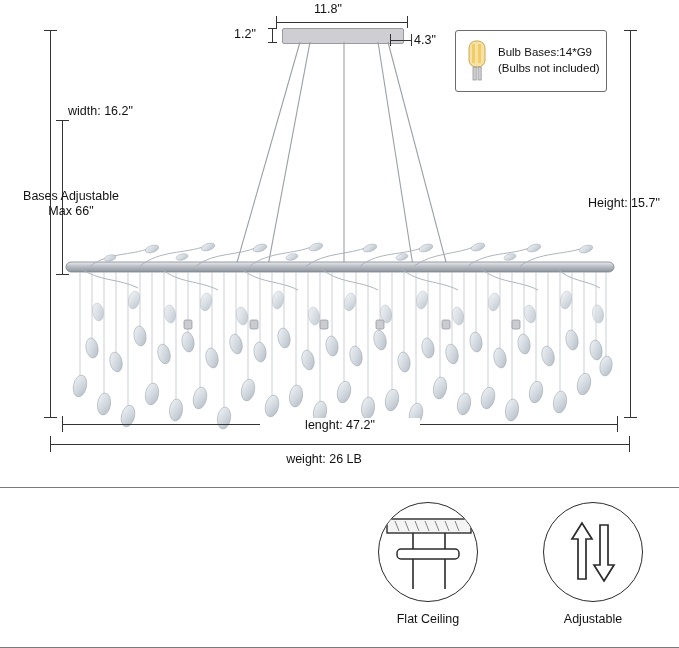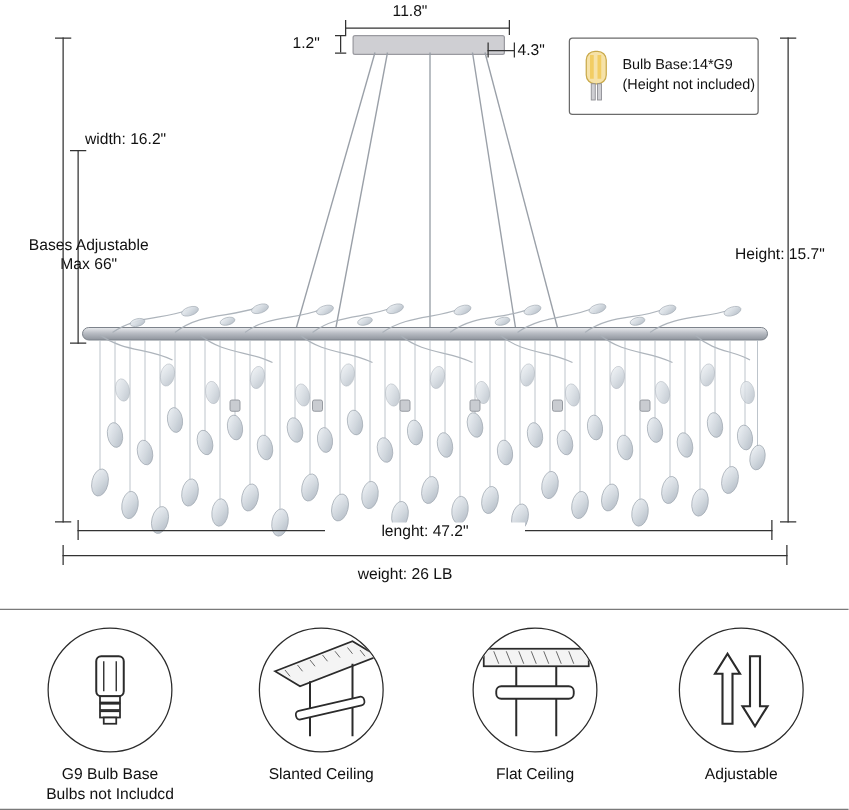--- a/index.html
+++ b/index.html
@@ -130,22 +130,22 @@
 
   <div class="bulbbox">
     <svg width="30" height="46" viewBox="0 0 30 46">
       <rect x="7" y="3" width="16" height="26" rx="7" fill="#f6e2a8" stroke="#c9a94a" stroke-width="1"></rect>
       <rect x="10" y="6" width="3" height="19" fill="#f2cd63"></rect>
       <rect x="16" y="6" width="3" height="19" fill="#f2cd63"></rect>
       <rect x="11" y="29" width="3.2" height="13" fill="#cfcfd3" stroke="#8d8d92" stroke-width="0.7"></rect>
       <rect x="16" y="29" width="3.2" height="13" fill="#cfcfd3" stroke="#8d8d92" stroke-width="0.7"></rect>
     </svg>
     <div class="txt">
-      <div>Bulb Base:14*G9</div>
-      <div>(Height not included)</div>
+      <div>Bulb Bases:14*G9</div>
+      <div>(Bulbs not included)</div>
     </div>
   </div>
 
   <div class="lbl" style="left:68px; top:104px;">width: 16.2"</div>
   <div class="dimline vline" style="left:62px; top:120px; height:155px;"></div>
   <div class="dimline hline" style="left:56px; top:120px; width:13px;"></div>
   <div class="dimline hline" style="left:56px; top:274px; width:13px;"></div>
 
   <div class="lbl c" style="left:6px; top:189px; width:130px;">Bases Adjustable</div>
   <div class="lbl c" style="left:6px; top:204px; width:130px;">Max 66"</div>
@@ -350,60 +350,21 @@
   <div class="lbl c" style="left:260px; top:418px; width:160px; background:#fff;">lenght: 47.2"</div>
 
   <div class="dimline hline" style="left:50px; top:444px; width:580px;"></div>
   <div class="dimline vline" style="left:50px; top:436px; height:16px;"></div>
   <div class="dimline vline" style="left:629px; top:436px; height:16px;"></div>
   <div class="lbl c" style="left:244px; top:452px; width:160px;">weight: 26 LB</div>
 
   <div class="divider" style="top:487px;"></div>
   <div class="divider" style="top:647px;"></div>
 
-  <div class="feature" style="left:8px; top:502px;">
-    <div class="circle">
-      <svg width="98" height="98" viewBox="0 0 98 98">
-        <rect x="38" y="22" width="22" height="32" rx="4" fill="#fff" stroke="#2b2b2b" stroke-width="1.6"></rect>
-        <line x1="44" y1="26" x2="44" y2="50" stroke="#2b2b2b" stroke-width="1.1"></line>
-        <line x1="54" y1="26" x2="54" y2="50" stroke="#2b2b2b" stroke-width="1.1"></line>
-        <rect x="41" y="54" width="16" height="5" fill="#fff" stroke="#2b2b2b" stroke-width="1.4"></rect>
-        <rect x="41" y="60" width="16" height="5" fill="#fff" stroke="#2b2b2b" stroke-width="1.4"></rect>
-        <rect x="41" y="66" width="16" height="5" fill="#fff" stroke="#2b2b2b" stroke-width="1.4"></rect>
-        <rect x="44" y="71" width="10" height="5" fill="#fff" stroke="#2b2b2b" stroke-width="1.4"></rect>
-      </svg>
-    </div>
-    <div class="cap">
-      <div>G9 Bulb Base</div>
-      <div>Bulbs not Includcd</div>
-    </div>
-  </div>
-
-  <div class="feature" style="left:177px; top:502px;">
-    <div class="circle">
-      <svg width="98" height="98" viewBox="0 0 98 98">
-        <polygon points="12,34 74,10 94,22 32,46" fill="#f4f4f4" stroke="#2b2b2b" stroke-width="1.4"></polygon>
-        <g stroke="#2b2b2b" stroke-width="0.7" opacity="0.8">
-          <line x1="20" y1="33" x2="24" y2="38"></line>
-          <line x1="30" y1="29" x2="34" y2="34"></line>
-          <line x1="40" y1="25" x2="44" y2="30"></line>
-          <line x1="50" y1="21" x2="54" y2="26"></line>
-          <line x1="60" y1="18" x2="64" y2="23"></line>
-          <line x1="70" y1="15" x2="74" y2="20"></line>
-          <line x1="80" y1="17" x2="84" y2="22"></line>
-        </g>
-        <line x1="40" y1="42" x2="40" y2="86" stroke="#2b2b2b" stroke-width="1.6"></line>
-        <line x1="74" y1="28" x2="74" y2="86" stroke="#2b2b2b" stroke-width="1.6"></line>
-        <rect x="28" y="60" width="56" height="7" rx="3" fill="#fff" stroke="#2b2b2b" stroke-width="1.4" transform="rotate(-13 56 63)"></rect>
-      </svg>
-    </div>
-    <div class="cap">
-      <div>Slanted Ceiling</div>
-    </div>
-  </div>
+
 
   <div class="feature" style="left:513px; top:502px;">
     <div class="circle">
       <svg width="98" height="98" viewBox="0 0 98 98">
         <polygon points="38,20 28,36 34,36 34,76 42,76 42,36 48,36" fill="#fff" stroke="#2b2b2b" stroke-width="1.7"></polygon>
         <polygon points="60,78 70,62 64,62 64,22 56,22 56,62 50,62" fill="#fff" stroke="#2b2b2b" stroke-width="1.7"></polygon>
       </svg>
     </div>
     <div class="cap">
       <div>Adjustable</div>

